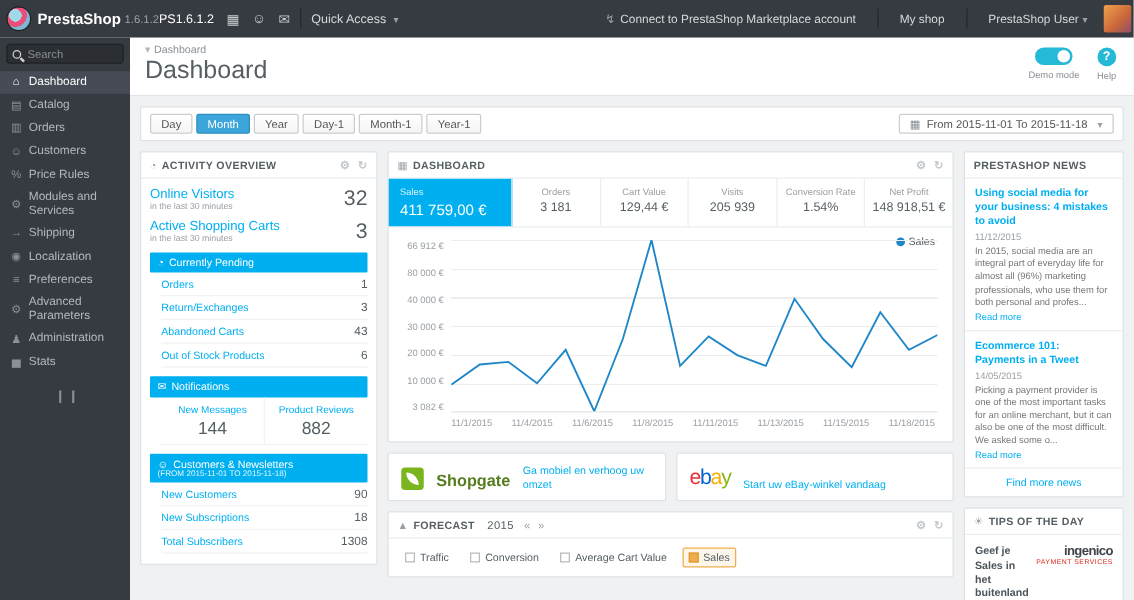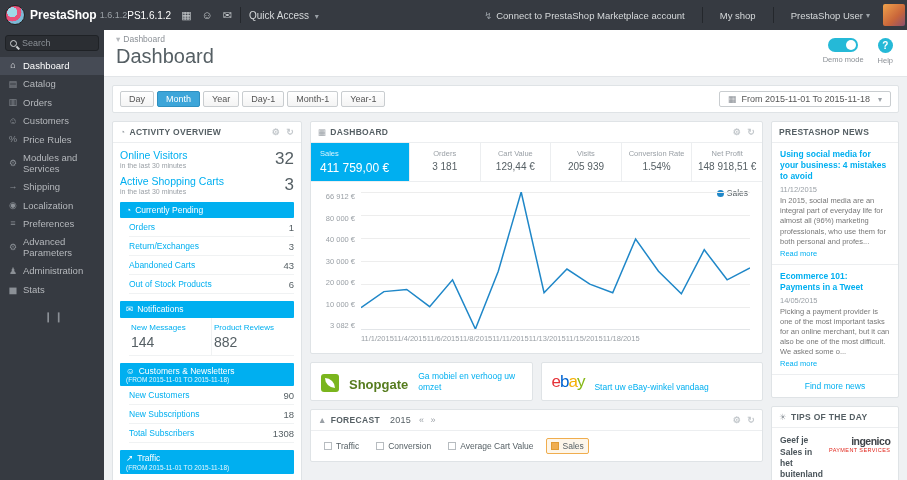--- a/index.html
+++ b/index.html
@@ -70,42 +70,42 @@
   .bm-label{color:#00aff0;font-size:10.5px;line-height:1.15;cursor:pointer}
   .bm-sub{font-size:7px;color:#9aa0a6;margin-top:1px}
   .bm-val{margin-left:auto;font-size:17px;color:#555f64}
   .sec-bar{background:#00aff0;color:#fff;font-size:8.5px;padding:3px 6px;margin-top:7px;border-radius:1px;line-height:1.2}
   .sec-bar .sico{margin-right:4px}
   .sec-sub{display:block;font-size:6.5px;opacity:.9}
   .srow{display:flex;align-items:center;margin-left:9px;padding:3.5px 0;border-bottom:1px solid #f0f2f3}
   .srow .sl{color:#00aff0;font-size:8.5px;cursor:pointer}
   .srow .sv{margin-left:auto;color:#555f64;font-size:9.5px}
   .notif-grid{display:flex;margin-left:9px}
-  .ncell{flex:1;text-align:left;padding:5px 2px;border-bottom:1px solid #f0f2f3}
+  .ncell{flex:1;text-align:center;padding:5px 2px;border-bottom:1px solid #f0f2f3}
   .ncell+.ncell{border-left:1px solid #f0f2f3}
   .ncell .nl{color:#00aff0;font-size:8px;cursor:pointer}
   .ncell .nv{color:#555f64;font-size:14px;margin-top:2px}
 
   
   .kpis{display:flex;border-bottom:1px solid #eceef0}
   .kpi{flex:1;text-align:center;padding:6px 3px;border-right:1px solid #eceef0;cursor:pointer;min-width:0}
   .kpi:last-child{border-right:0}
   .kpi .kl{font-size:7.5px;color:#9aa0a6;white-space:nowrap}
   .kpi .kv{font-size:10px;color:#555f64;margin-top:3px;white-space:nowrap}
   .kpi.active{flex:1.35;background:#00aff0;text-align:left;padding-left:9px}
   .kpi.active .kl{color:#d8f4fd}
   .kpi.active .kv{color:#fff;font-weight:normal;font-size:12px}
   .chartwrap{position:relative;padding:10px 12px 4px 8px}
   .legend{position:absolute;top:6px;right:14px;font-size:8.5px;color:#555f64;cursor:pointer}
   .legend .dot{display:inline-block;width:7px;height:7px;border-radius:50%;background:#1f87c8;margin-right:3px;vertical-align:-1px}
   .chart-body{display:flex}
   .yaxis{width:42px;flex:none;display:flex;flex-direction:column;justify-content:space-between;text-align:right;padding-right:6px;font-size:7.5px;color:#9aa0a6;height:138px}
   .plot{flex:1;height:138px;position:relative;background:repeating-linear-gradient(to bottom,#ededed 0 1px,transparent 1px 23px);border-bottom:1px solid #e2e5e8}
   .plot svg{position:absolute;inset:0;width:100%;height:100%}
-  .xaxis{display:flex;margin:4px 2px 6px 42px;font-size:7.5px;color:#9aa0a6}
+  .xaxis{display:flex;justify-content:space-between;margin:4px 2px 6px 42px;font-size:7.5px;color:#9aa0a6}
 
   
   .mods{display:flex;gap:8px;margin-bottom:8px}
   .mod{flex:1;background:#fff;border:1px solid #dfe3e6;border-radius:2px;padding:8px 10px;display:flex;align-items:flex-end;gap:10px;min-width:0}
   .sg-ico{width:18px;height:18px;border-radius:3px;background:#7ab51d;position:relative;flex:none}
   .sg-ico:after{content:"";position:absolute;left:4px;top:4px;width:10px;height:10px;background:#fff;border-radius:0 100% 0 100%}
   .sg-name{color:#567c1e;font-weight:bold;font-size:13px}
   .mod-link{color:#00aff0;font-size:8.5px;cursor:pointer;line-height:1.25;min-width:0}
   .ebay{font-size:17px;font-weight:normal;letter-spacing:-1px;flex:none}
   .ebay .l0{color:#e53238}.ebay .l1{color:#0064d2}.ebay .l2{color:#f5af02}.ebay .l3{color:#86b817}
@@ -323,21 +323,20 @@
                 </div>
               <div class="srow">
                   <span class="sl">New Subscriptions</span>
                   <span class="sv">18</span>
                 </div>
               <div class="srow">
                   <span class="sl">Total Subscribers</span>
                   <span class="sv">1308</span>
                 </div>
 
-              <div class="sec-bar"><span class="sico">↗</span><span>Traffic</span><span class="sec-sub">(FROM 2015-11-01 TO 2015-11-18)</span></div>
 
             </div>
           </div>
         </div>
 
         <div class="col-mid">
           <div class="panel">
             <div class="panel-h">
               <span class="pico">▦</span>
               <span>DASHBOARD</span>

